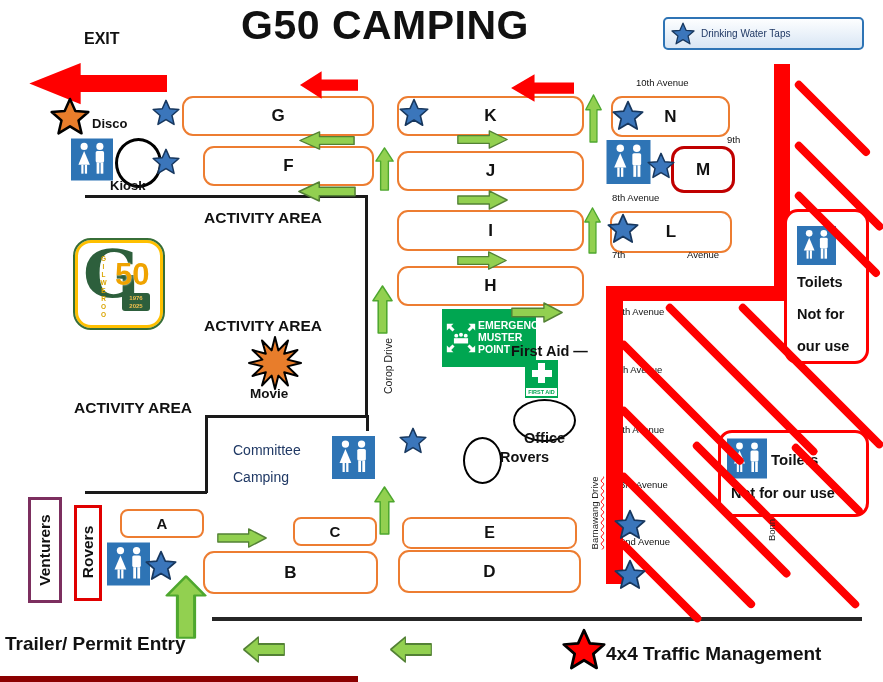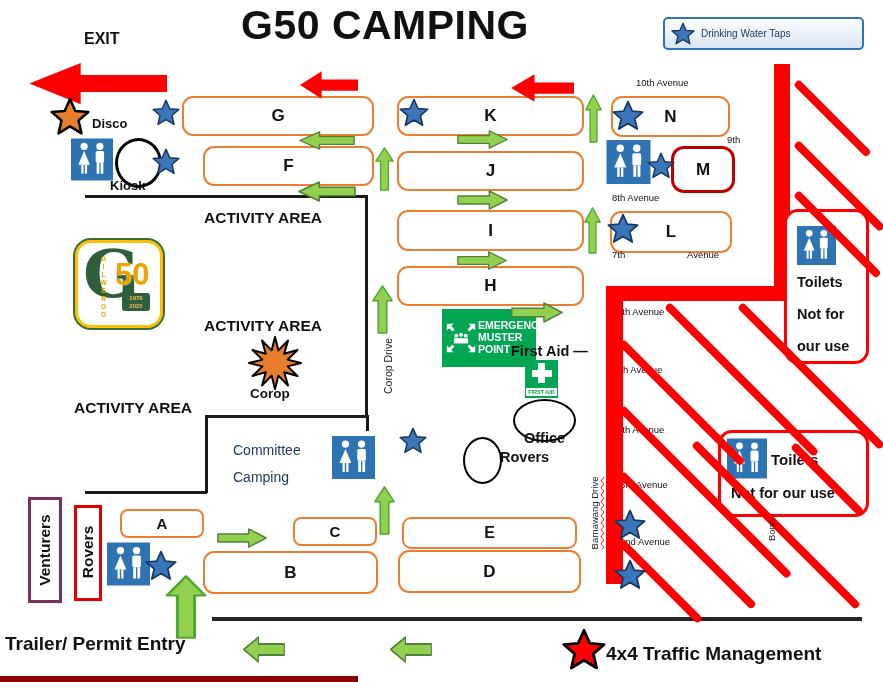--- a/index.html
+++ b/index.html
@@ -257,21 +257,21 @@
     <span class="gname">GILWEROO</span>
     <span class="fifty">50</span>
     <span class="badge"><span>1976</span><br><span>2025</span></span>
   </div>
 
   <div class="icon" style="left:246px;top:335px;width:58px;height:56px;">
       <svg viewBox="0 0 56 56">
         <polygon points="54,28 40.6,31.4 50.5,41 37.2,37.2 41,50.5 31.4,40.6 28,54 24.6,40.6 15,50.5 18.8,37.2 5.5,41 15.4,31.4 2,28 15.4,24.6 5.5,15 18.8,18.8 15,5.5 24.6,15.4 28,2 31.4,15.4 41,5.5 37.2,18.8 50.5,15 40.6,24.6" fill="#E87D2B" stroke="#000" stroke-width="2" stroke-linejoin="round"></polygon>
       </svg>
     </div>
-  <div class="lbl" style="left:250px;top:386px;font-size:13.5px;">Corop</div>
+  <div class="lbl" style="left:250px;top:386px;font-size:13.5px;">Movie</div>
 
   <div class="vtext" style="left:348px;top:359px;width:80px;height:14px;font-size:10.5px;color:#222;">
     <span>Corop Drive</span>
   </div>
 
   <div class="abs" style="left:233px;top:437px;font-size:14px;color:#1F3864;line-height:1.9;">
     <div>Committee</div>
     <div>Camping</div>
   </div>
 

